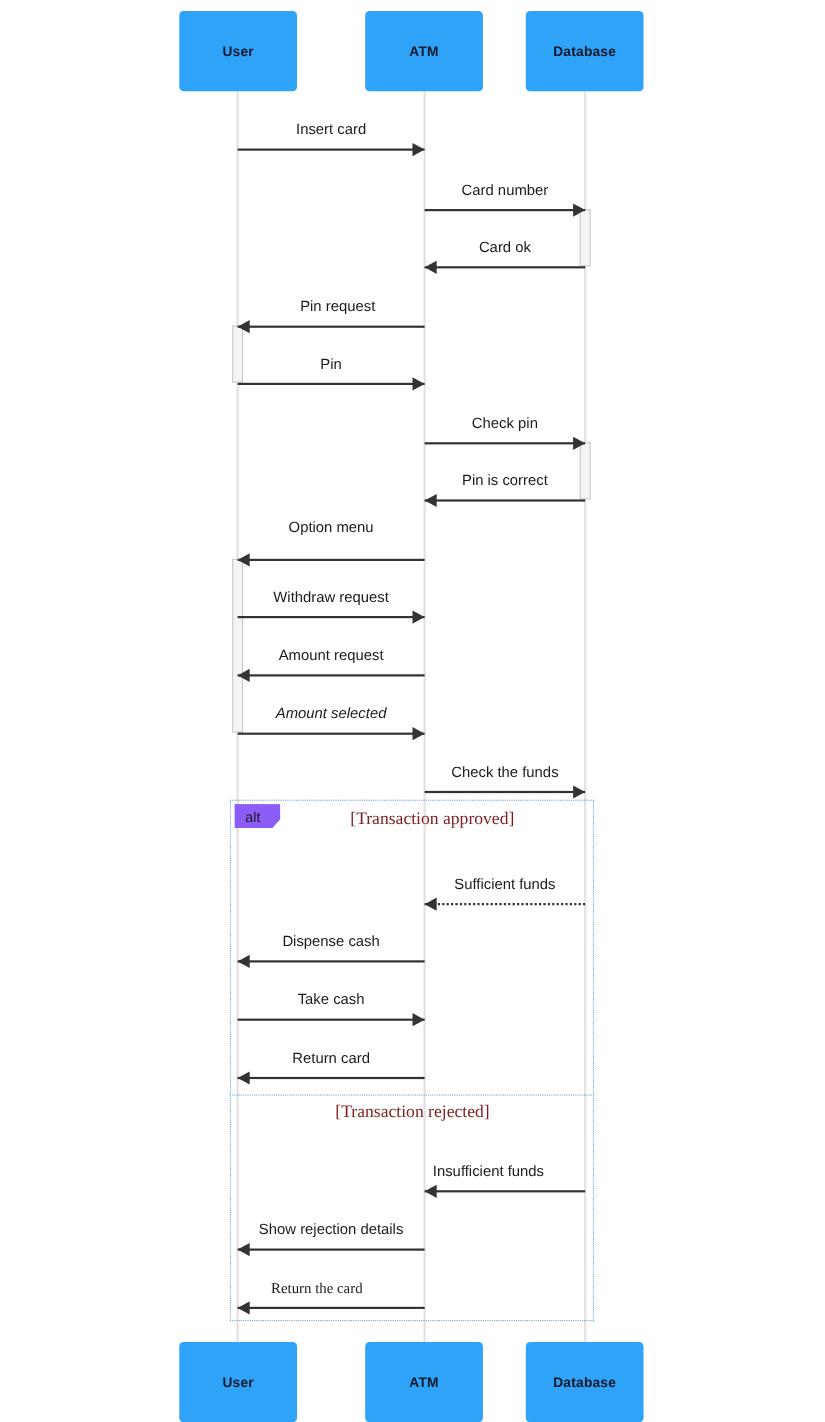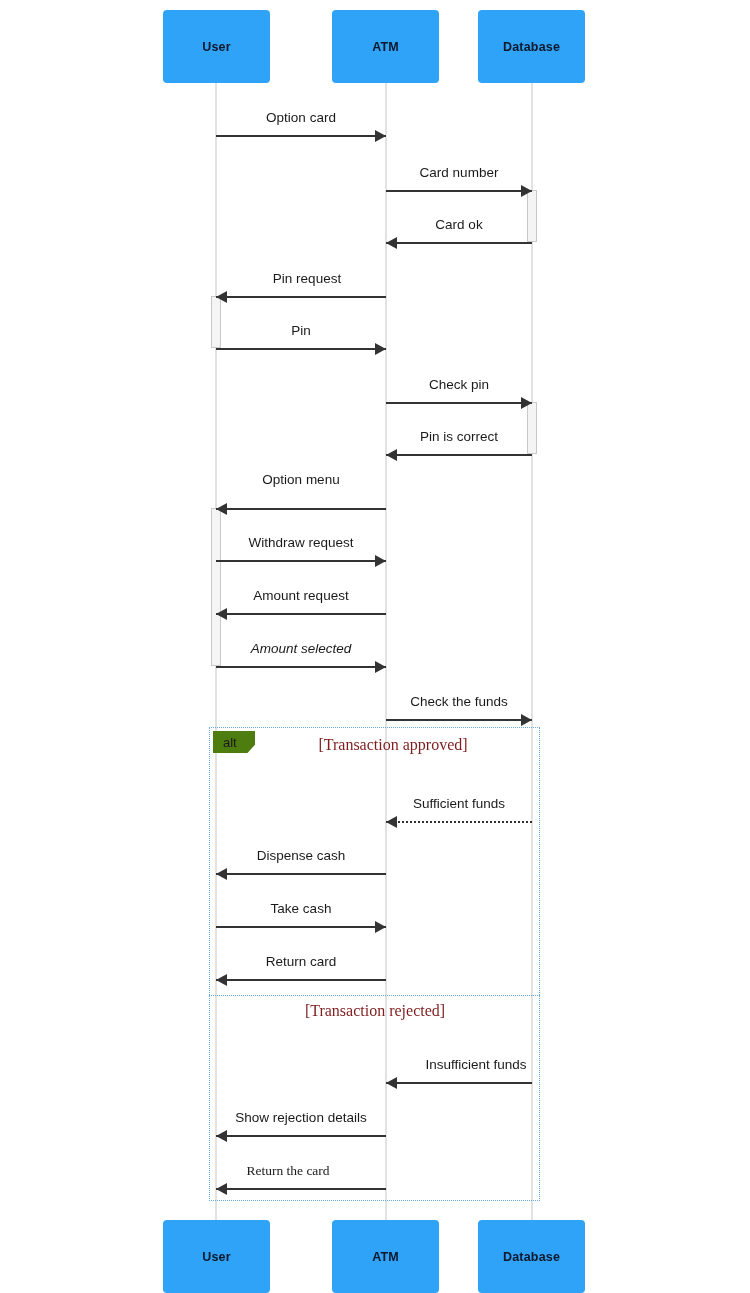--- a/index.html
+++ b/index.html
@@ -81,21 +81,21 @@
     box-sizing: border-box;
     background: transparent;
   }
   .alt-divider {
     position: absolute;
     height: 0;
     border-top: 1px dotted #6aa9e0;
   }
   .alt-tag {
     position: absolute;
-    background: #4d7c0f;
+    background: #8b5cf6;
     color: #1a1a1a;
     font-size: 13px;
     font-family: "Liberation Sans", sans-serif;
     display: flex;
     align-items: center;
     padding-left: 10px;
     box-sizing: border-box;
     clip-path: polygon(0 0, 100% 0, 100% 62%, 82% 100%, 0 100%);
   }
   .alt-condition {
@@ -129,21 +129,21 @@
       <div class="alt-frame" style="left: 209px; top: 727px; width: 331px; height: 474px;"></div>
       <div class="alt-divider" style="left: 209px; top: 995px; width: 331px;"></div>
       <div class="alt-tag" style="left: 213px; top: 731px; width: 42px; height: 22px;">alt</div>
       <div class="alt-condition" style="left: 393px; top: 736px;">[Transaction approved]</div>
       <div class="alt-condition" style="left: 375px; top: 1002px;">[Transaction rejected]</div>
     </div>
 
   <div id="messages-layer">
       <div class="msg-line" style="left: 216px; top: 135px; width: 170px;"></div>
       <div class="arrow-head right" style="top: 130px; left: 375px;"></div>
-      <div class="msg-label" style="left: 301px; top: 110px;">Option card</div>
+      <div class="msg-label" style="left: 301px; top: 110px;">Insert card</div>
       <div class="msg-line" style="left: 386px; top: 190px; width: 146px;"></div>
       <div class="arrow-head right" style="top: 185px; left: 521px;"></div>
       <div class="msg-label" style="left: 459px; top: 165px;">Card number</div>
       <div class="msg-line" style="left: 386px; top: 242px; width: 146px;"></div>
       <div class="arrow-head left" style="top: 237px; left: 386px;"></div>
       <div class="msg-label" style="left: 459px; top: 217px;">Card ok</div>
       <div class="msg-line" style="left: 216px; top: 296px; width: 170px;"></div>
       <div class="arrow-head left" style="top: 291px; left: 216px;"></div>
       <div class="msg-label" style="left: 307px; top: 271px;">Pin request</div>
       <div class="msg-line" style="left: 216px; top: 348px; width: 170px;"></div>
@@ -177,21 +177,21 @@
       <div class="arrow-head left" style="top: 868px; left: 216px;"></div>
       <div class="msg-label" style="left: 301px; top: 848px;">Dispense cash</div>
       <div class="msg-line" style="left: 216px; top: 926px; width: 170px;"></div>
       <div class="arrow-head right" style="top: 921px; left: 375px;"></div>
       <div class="msg-label" style="left: 301px; top: 901px;">Take cash</div>
       <div class="msg-line" style="left: 216px; top: 979px; width: 170px;"></div>
       <div class="arrow-head left" style="top: 974px; left: 216px;"></div>
       <div class="msg-label" style="left: 301px; top: 954px;">Return card</div>
       <div class="msg-line" style="left: 386px; top: 1082px; width: 146px;"></div>
       <div class="arrow-head left" style="top: 1077px; left: 386px;"></div>
-      <div class="msg-label" style="left: 476px; top: 1057px;">Insufficient funds</div>
+      <div class="msg-label" style="left: 444px; top: 1057px;">Insufficient funds</div>
       <div class="msg-line" style="left: 216px; top: 1135px; width: 170px;"></div>
       <div class="arrow-head left" style="top: 1130px; left: 216px;"></div>
       <div class="msg-label" style="left: 301px; top: 1110px;">Show rejection details</div>
       <div class="msg-line" style="left: 216px; top: 1188px; width: 170px;"></div>
       <div class="arrow-head left" style="top: 1183px; left: 216px;"></div>
       <div class="msg-label" style="left: 288px; top: 1163px; font-family: Liberation Serif, serif;">Return the card</div>
     </div>
 
   <div id="header-layer">
       <div class="participant-box" style="left: 163px; top: 10px; width: 107px; height: 73px;">

